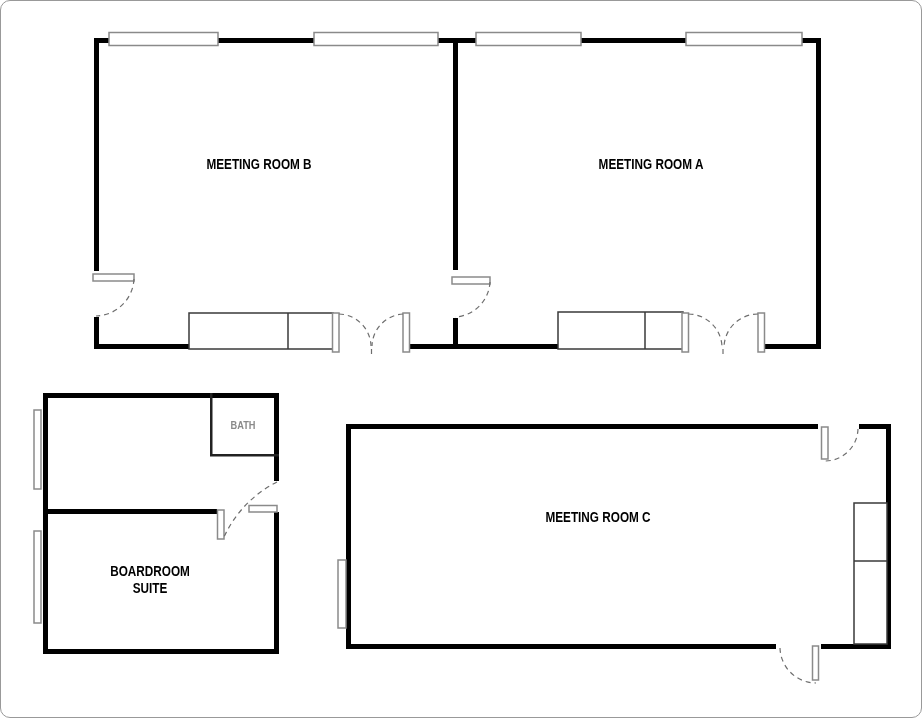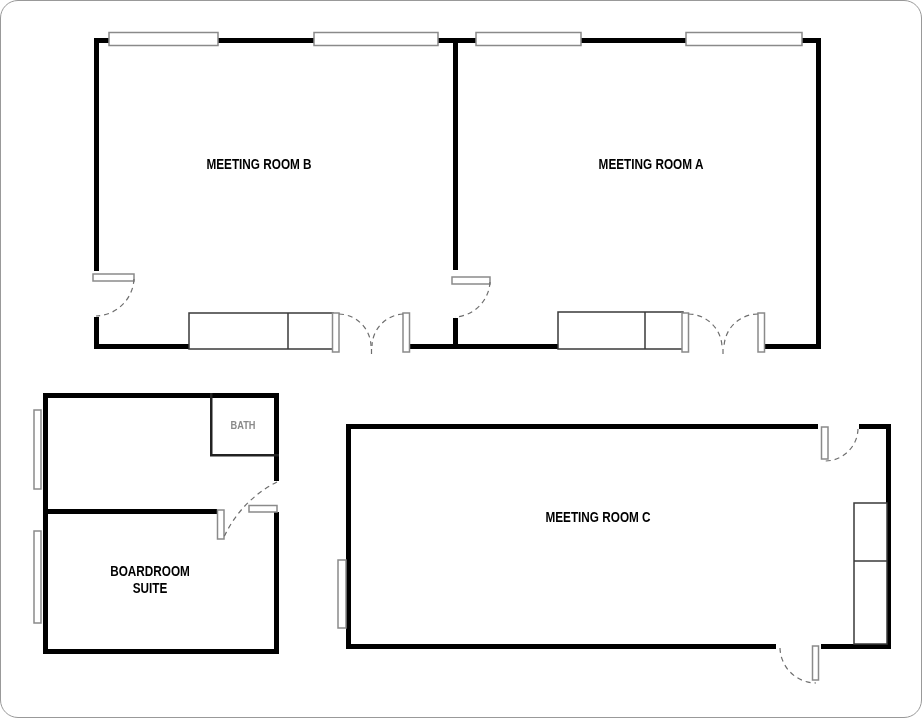--- a/index.html
+++ b/index.html
@@ -1,20 +1,20 @@
 <!DOCTYPE html>
 <html style="--wall: #000000; --innerwall: #222222; --fixture: #8a8a8a; --swing: #6e6e6e; --furniture: #3a3a3a; --label: #000000; --bath-label: #8a8a8a; --page-border: #999999;"><head>
 <meta charset="utf-8">
 <style>
   html,body{margin:0;padding:0;background:#fff;}
   .canvas{
     position:relative;
     width:920px;height:716px;
     border:1px solid #999;
-    border-radius:18px;
+    border-radius:10px;
     background:#fff;
     overflow:hidden;
     font-family:"Liberation Sans", sans-serif;
   }
   svg{position:absolute;left:0;top:0;}
   .wall{fill:var(--wall,#000);stroke:none;}
   .innerwall{fill:var(--innerwall,#222);stroke:none;}
   .window{fill:#fff;stroke:var(--fixture,#8a8a8a);stroke-width:1.5;}
   .leaf{fill:#fff;stroke:var(--fixture,#8a8a8a);stroke-width:1.5;}
   .swing{fill:none;stroke:var(--swing,#6e6e6e);stroke-width:1.2;stroke-dasharray:5 4;}

